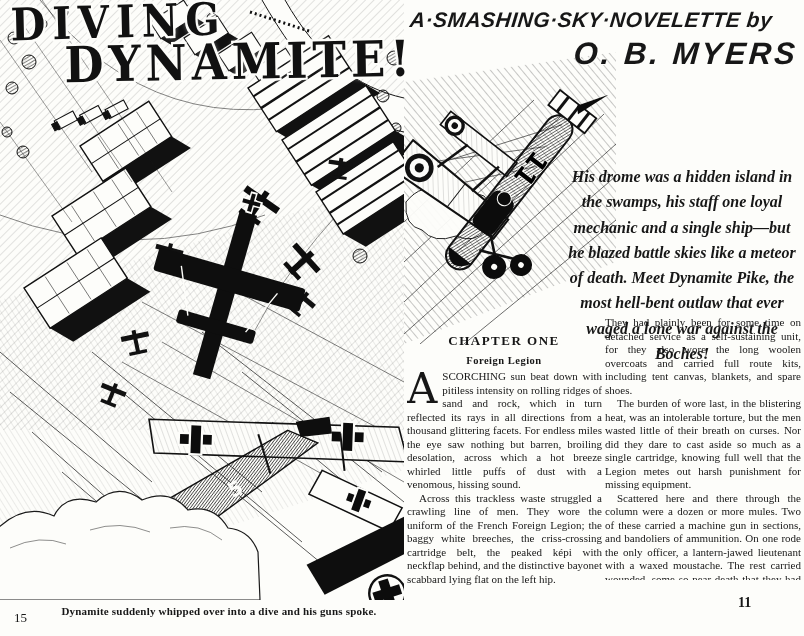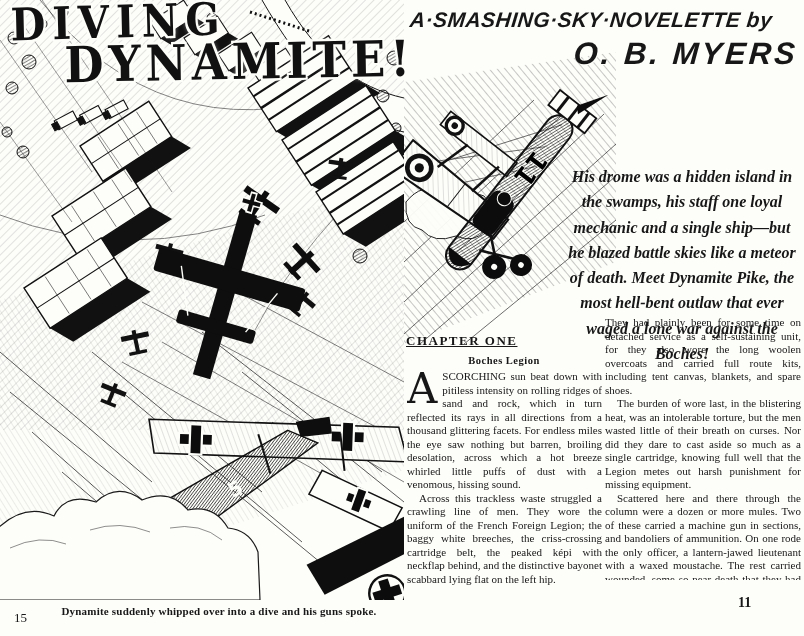--- a/index.html
+++ b/index.html
@@ -41,22 +41,22 @@
     font-family:"Liberation Sans", sans-serif; font-weight:bold; font-style:italic;
     font-size:31px; letter-spacing:3px; transform:skewX(-4deg); white-space:nowrap;
     text-shadow:1px 1px 0 #fdfdfa,-1px -1px 0 #fdfdfa;
   }
   .blurb {
     position:absolute; left:160px; top:164px; width:236px;
     font-style:italic; font-weight:bold; font-size:16px; line-height:1.58;
     text-align:center;
   }
   .chapter-heading {
-    position:absolute; left:2px; top:333px; width:196px; text-align:left;
-    font-weight:bold; font-size:13px; letter-spacing:1.5px;text-decoration:underline;
+    position:absolute; left:2px; top:333px; width:196px; text-align:center;
+    font-weight:bold; font-size:13px; letter-spacing:1.5px;
   }
   .section-heading {
     position:absolute; left:2px; top:355px; width:196px; text-align:center;
     font-weight:bold; font-size:10.5px; letter-spacing:.5px;
   }
   .col { position:absolute; font-size:11px; line-height:13.5px; text-align:justify; hyphens:auto; }
   .col p { text-indent:12px; }
   .col p.first { text-indent:0; }
   .col-1 { left:3px;  top:370px; width:195px; height:266px; overflow:hidden; }
   .col-2 { left:201px; top:316px; width:196px; height:264px; overflow:hidden; }
@@ -385,21 +385,21 @@
           <circle cx="54" cy="48" r="11" fill="#0c0c0c"></circle>
             <circle cx="54" cy="48" r="2.8" fill="#fdfdfa"></circle>
         </g>
       </g>
     </svg>
 
     <div class="kicker">A·SMASHING·SKY·NOVELETTE by</div>
     <div class="byline">O. B. MYERS</div>
     <div class="blurb">His drome was a hidden island in the swamps, his staff one loyal mechanic and a single ship—but he blazed battle skies like a meteor of death. Meet Dynamite Pike, the most hell-bent outlaw that ever waged a lone war against the Boches!</div>
     <div class="chapter-heading">CHAPTER ONE</div>
-    <div class="section-heading">Boches Legion</div>
+    <div class="section-heading">Foreign Legion</div>
 
     <div class="col col-1">
       <p class="first"><span class="dropcap">A</span><span>SCORCHING sun beat down with pitiless intensity on rolling ridges of sand and rock, which in turn reflected its rays in all directions from a thousand glittering facets. For endless miles the eye saw nothing but barren, broiling desolation, across which a hot breeze whirled little puffs of dust with a venomous, hissing sound.</span></p>
       <p>Across this trackless waste struggled a crawling line of men. They wore the uniform of the French Foreign Legion; the baggy white breeches, the criss-crossing cartridge belt, the peaked képi with neckflap behind, and the distinctive bayonet scabbard lying flat on the left hip.</p>
     </div>
 
     <div class="col col-2">
       <p class="first">They had plainly been for some time on detached service as a self-sustaining unit, for they also wore the long woolen overcoats and carried full route kits, including tent canvas, blankets, and spare shoes.</p>
       <p>The burden of wore last, in the blistering heat, was an intolerable torture, but the men wasted little of their breath on curses. Nor did they dare to cast aside so much as a single cartridge, knowing full well that the Legion metes out harsh punishment for missing equipment.</p>
       <p>Scattered here and there through the column were a dozen or more mules. Two of these carried a machine gun in sections, and bandoliers of ammunition. On one rode the only officer, a lantern-jawed lieutenant with a waxed moustache. The rest carried wounded, some so near death that they had to be tied in the saddle.</p>

